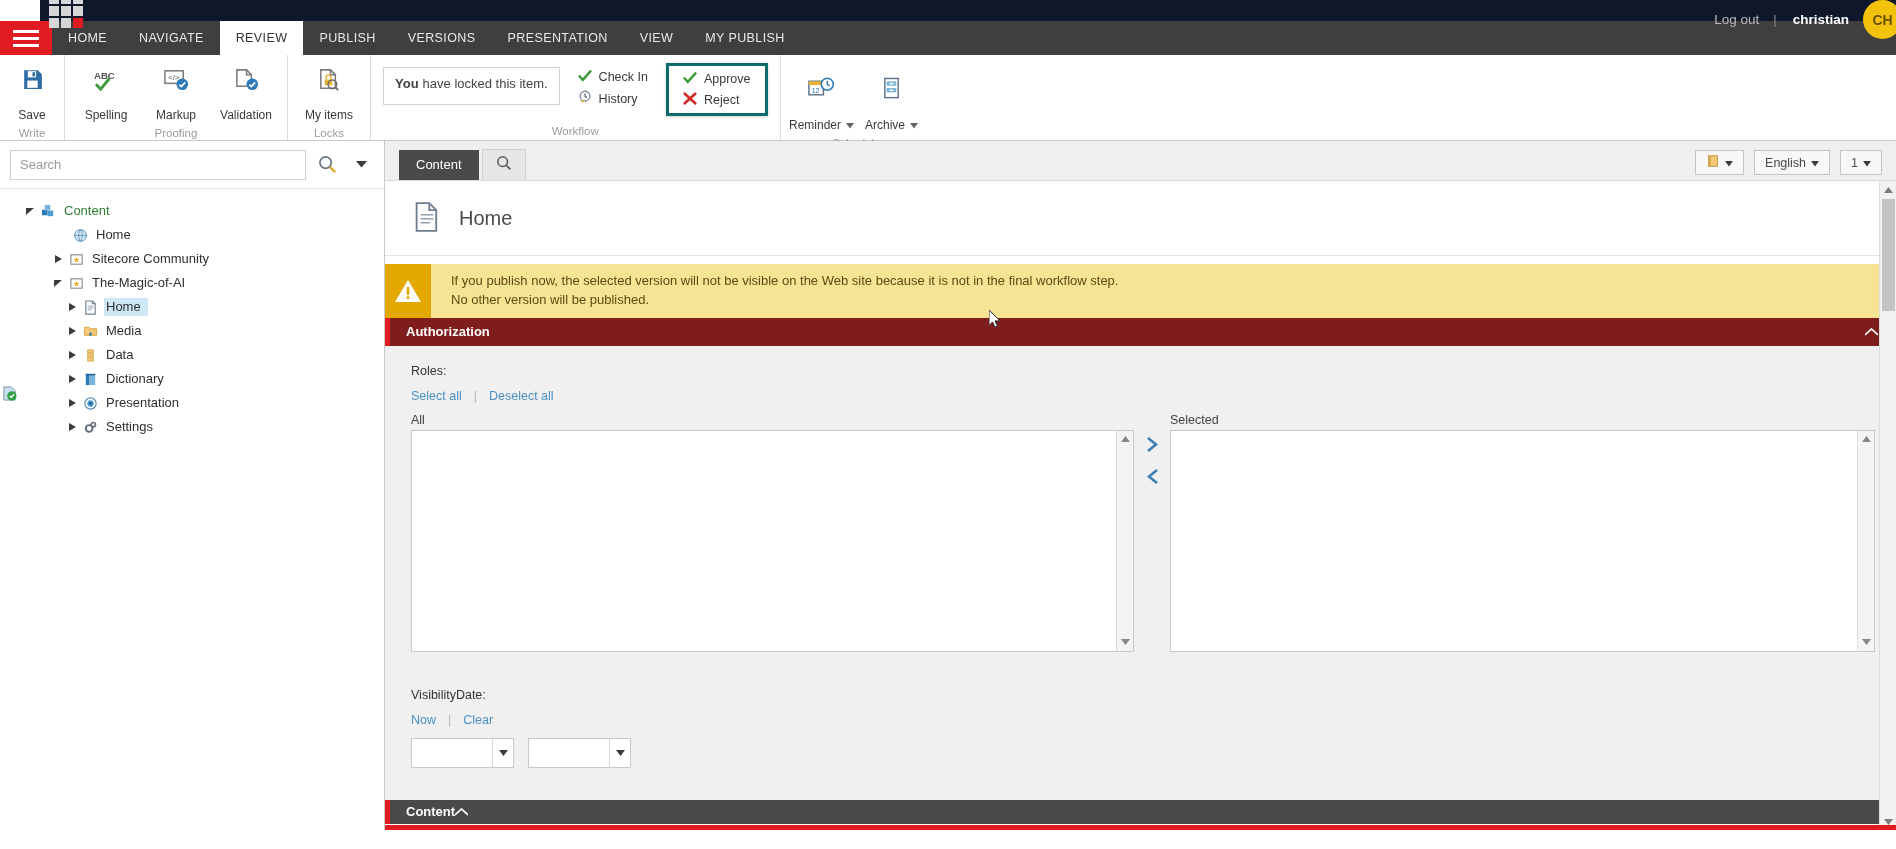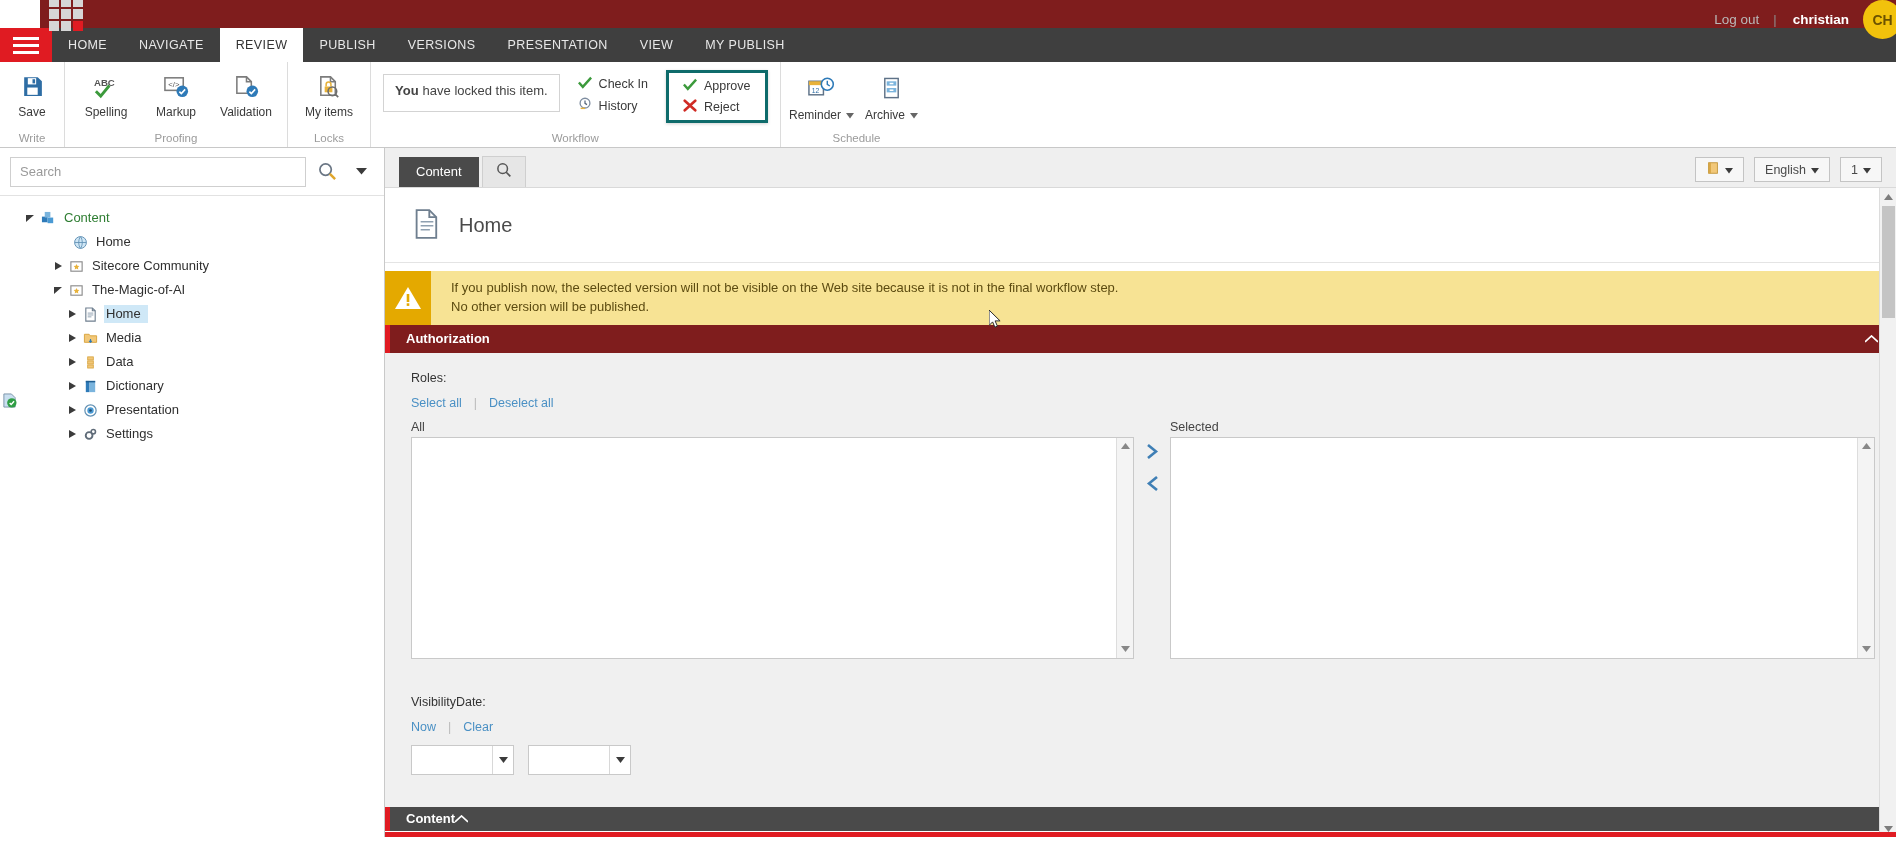--- a/index.html
+++ b/index.html
@@ -7,21 +7,21 @@
     margin: 0; padding: 0;
     width: 1896px; height: 849px;
     overflow: hidden;
     font-family: "Liberation Sans", sans-serif;
     background: #fff;
   }
   body { font-size: 13px; color: #333; }
 
   
   .topbar {
-    height: 28px; background: #7f1d1d;
+    height: 21px; background: #0f172a;
     display: flex; align-items: center;
     position: relative;
     margin-left: 40px;
   }
   .logo-grid {
     margin-left: 9px;
     display: grid;
     grid-template-columns: repeat(3, 10px);
     grid-template-rows: repeat(3, 10px);
     gap: 2px;
@@ -87,21 +87,21 @@
   .rgroup-items {
     flex: 1; display: flex; align-items: flex-start;
     padding: 6px 6px 0 6px;
   }
   .rgroup-label {
     height: 16px; line-height: 14px;
     text-align: center; color: #9b9b9b; font-size: 11.5px;
   }
   .big-btn {
     width: 52px; display: flex; flex-direction: column;
-    align-items: center; gap: 5px;
+    align-items: center; gap: 15px;
     padding: 4px 2px; cursor: pointer;
     font-size: 12px; color: #3a3a3a;
   }
   .big-btn .ico { height: 28px; display: flex; align-items: center; }
   .big-btn .lbl { white-space: nowrap; font-size: 12px; }
   .wide { width: 70px; }
 
   .locked-box {
     border: 1px solid #d3d3d3; background: #fff;
     margin: 6px 8px 6px 6px; padding: 8px 11px;
@@ -115,21 +115,21 @@
   .small-btn {
     display: flex; align-items: center; gap: 7px;
     font-size: 12.5px; color: #3a3a3a; cursor: pointer;
     padding: 1px 4px; white-space: nowrap;
   }
   .highlight-box {
     border: 3px solid #0e6b6b; background: #fff;
     margin: 2px 6px 6px 6px; padding: 2px 6px 4px 8px;
     box-shadow: 0 1px 3px rgba(0,0,0,.18);
   }
-  .sched { display: flex; padding-top: 9px; }
+  .sched { display: flex; padding-top: 16px; }
 
   
   .ic { display:inline-block; }
 
   
   .main { display: flex; height: calc(849px - 39px - 34px - 87px); }
 
   
   .left {
     width: 385px; background: #fff;

